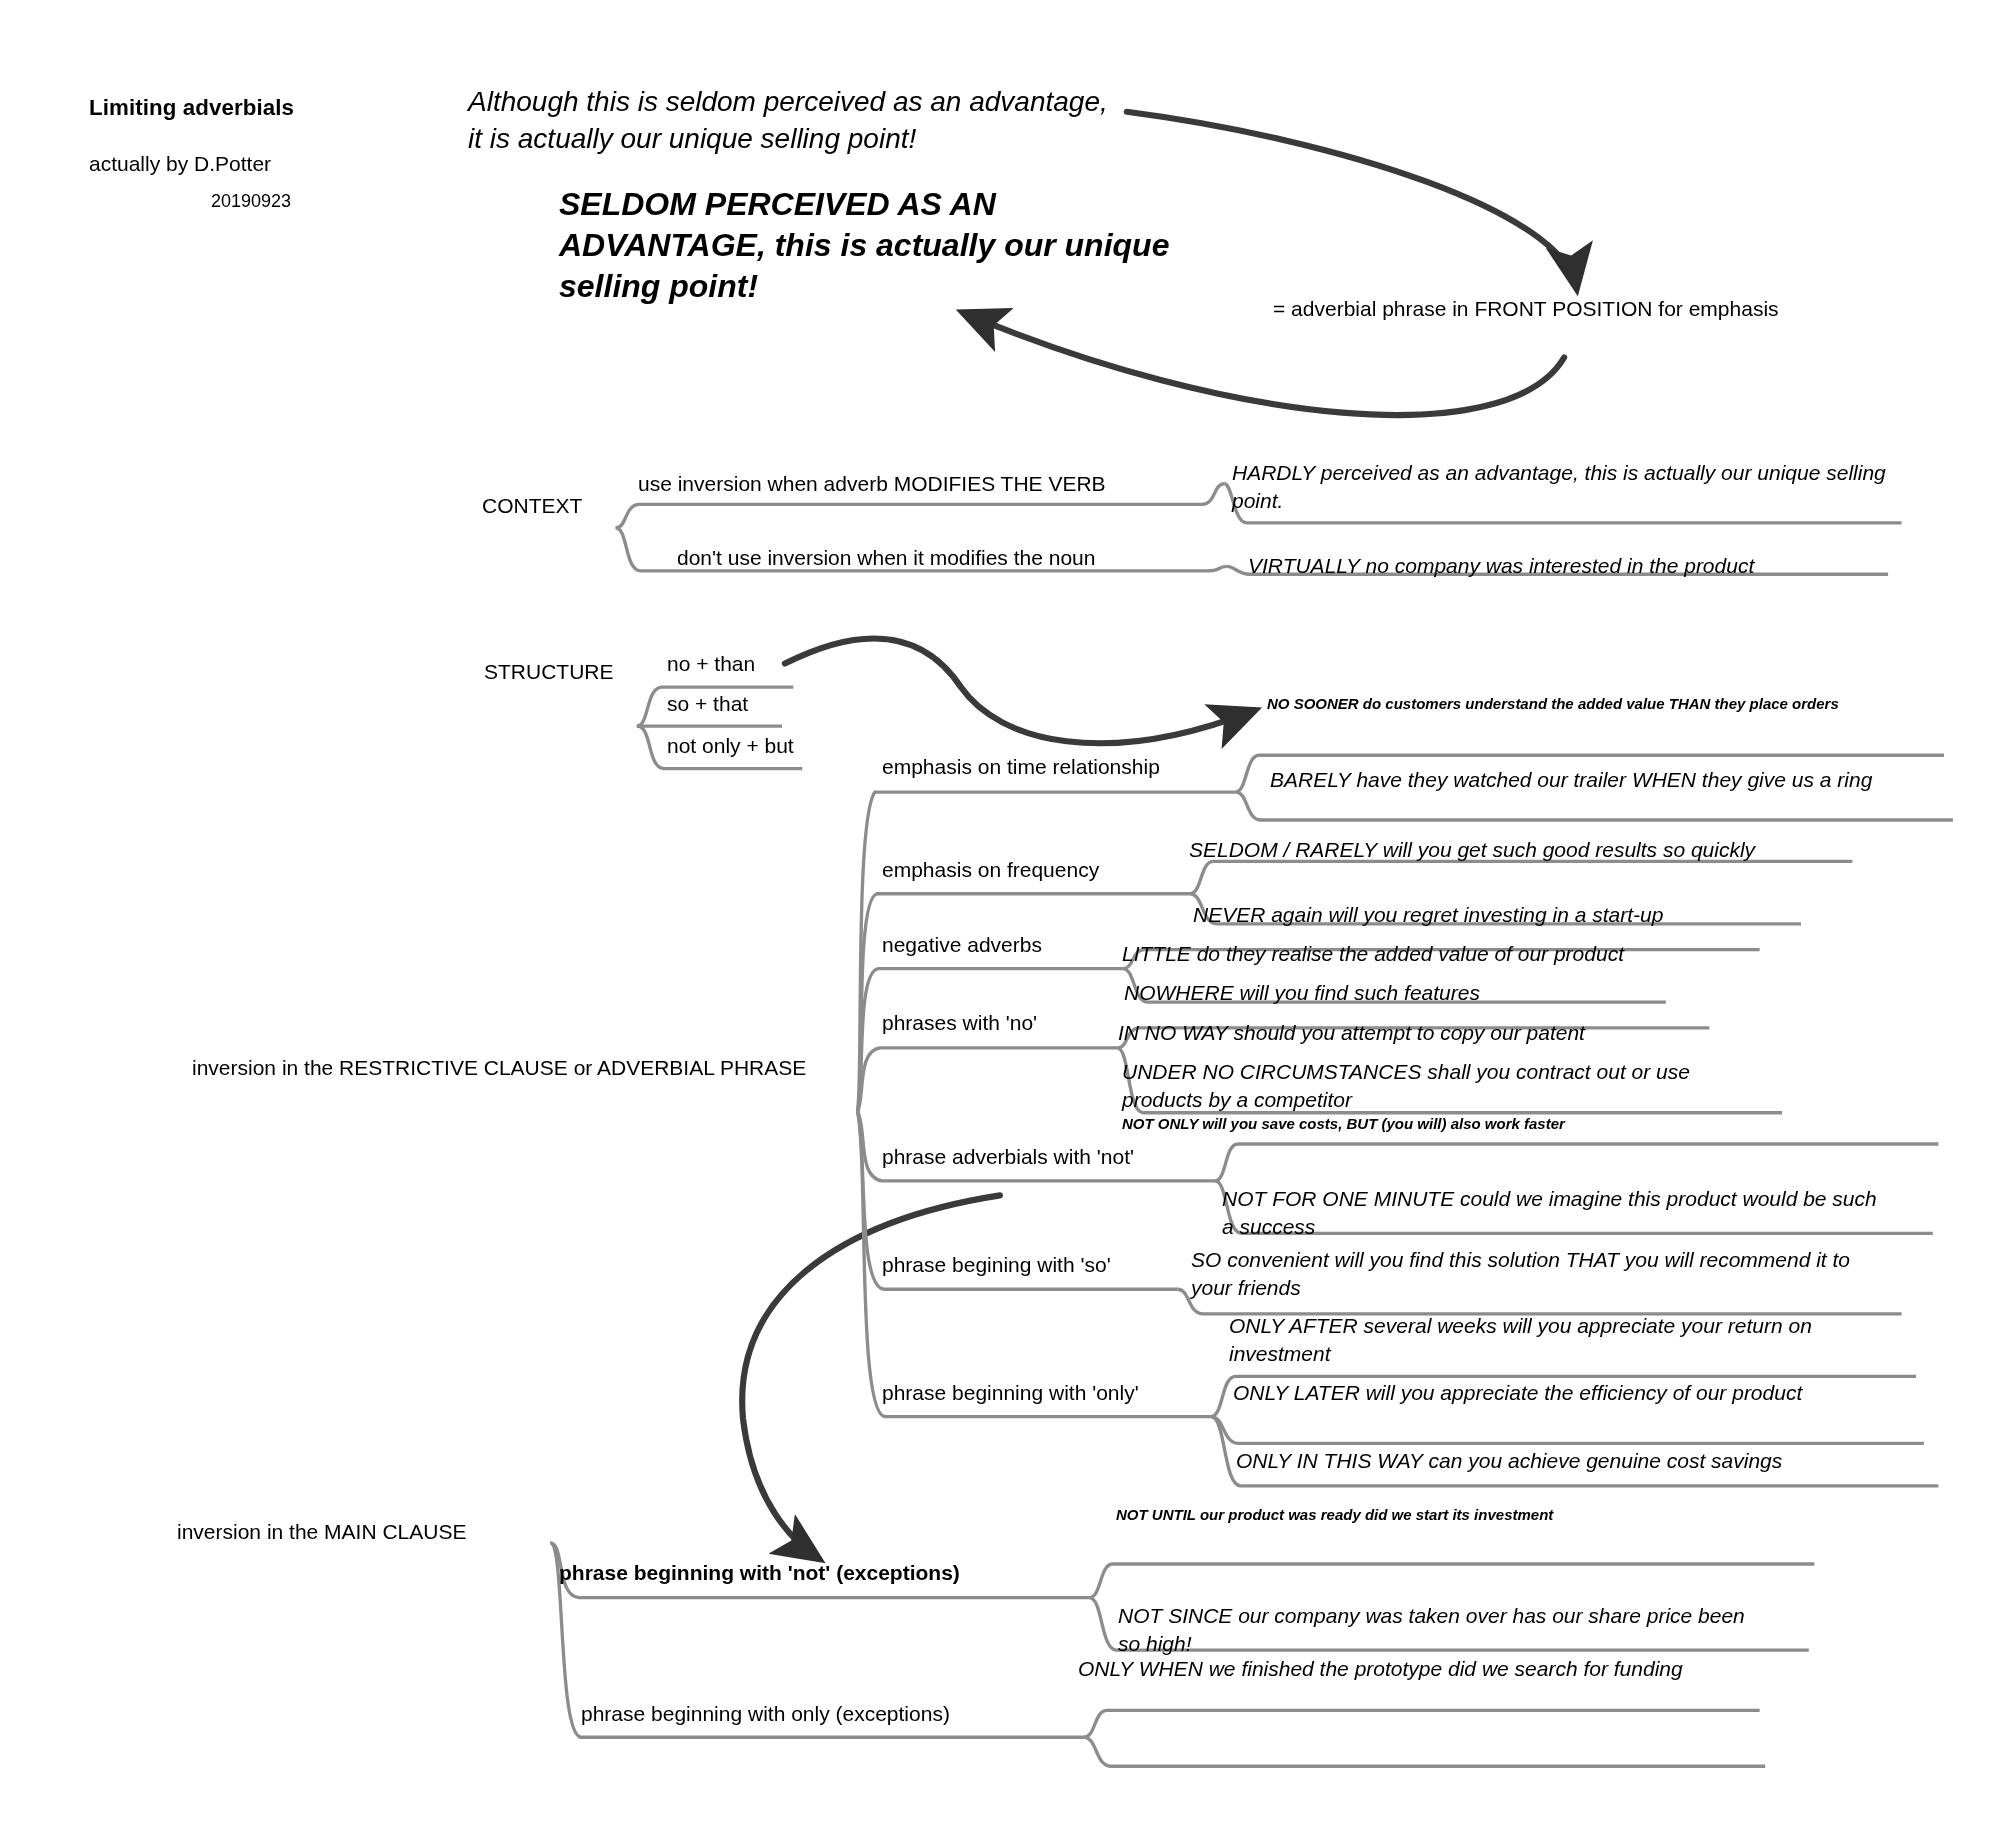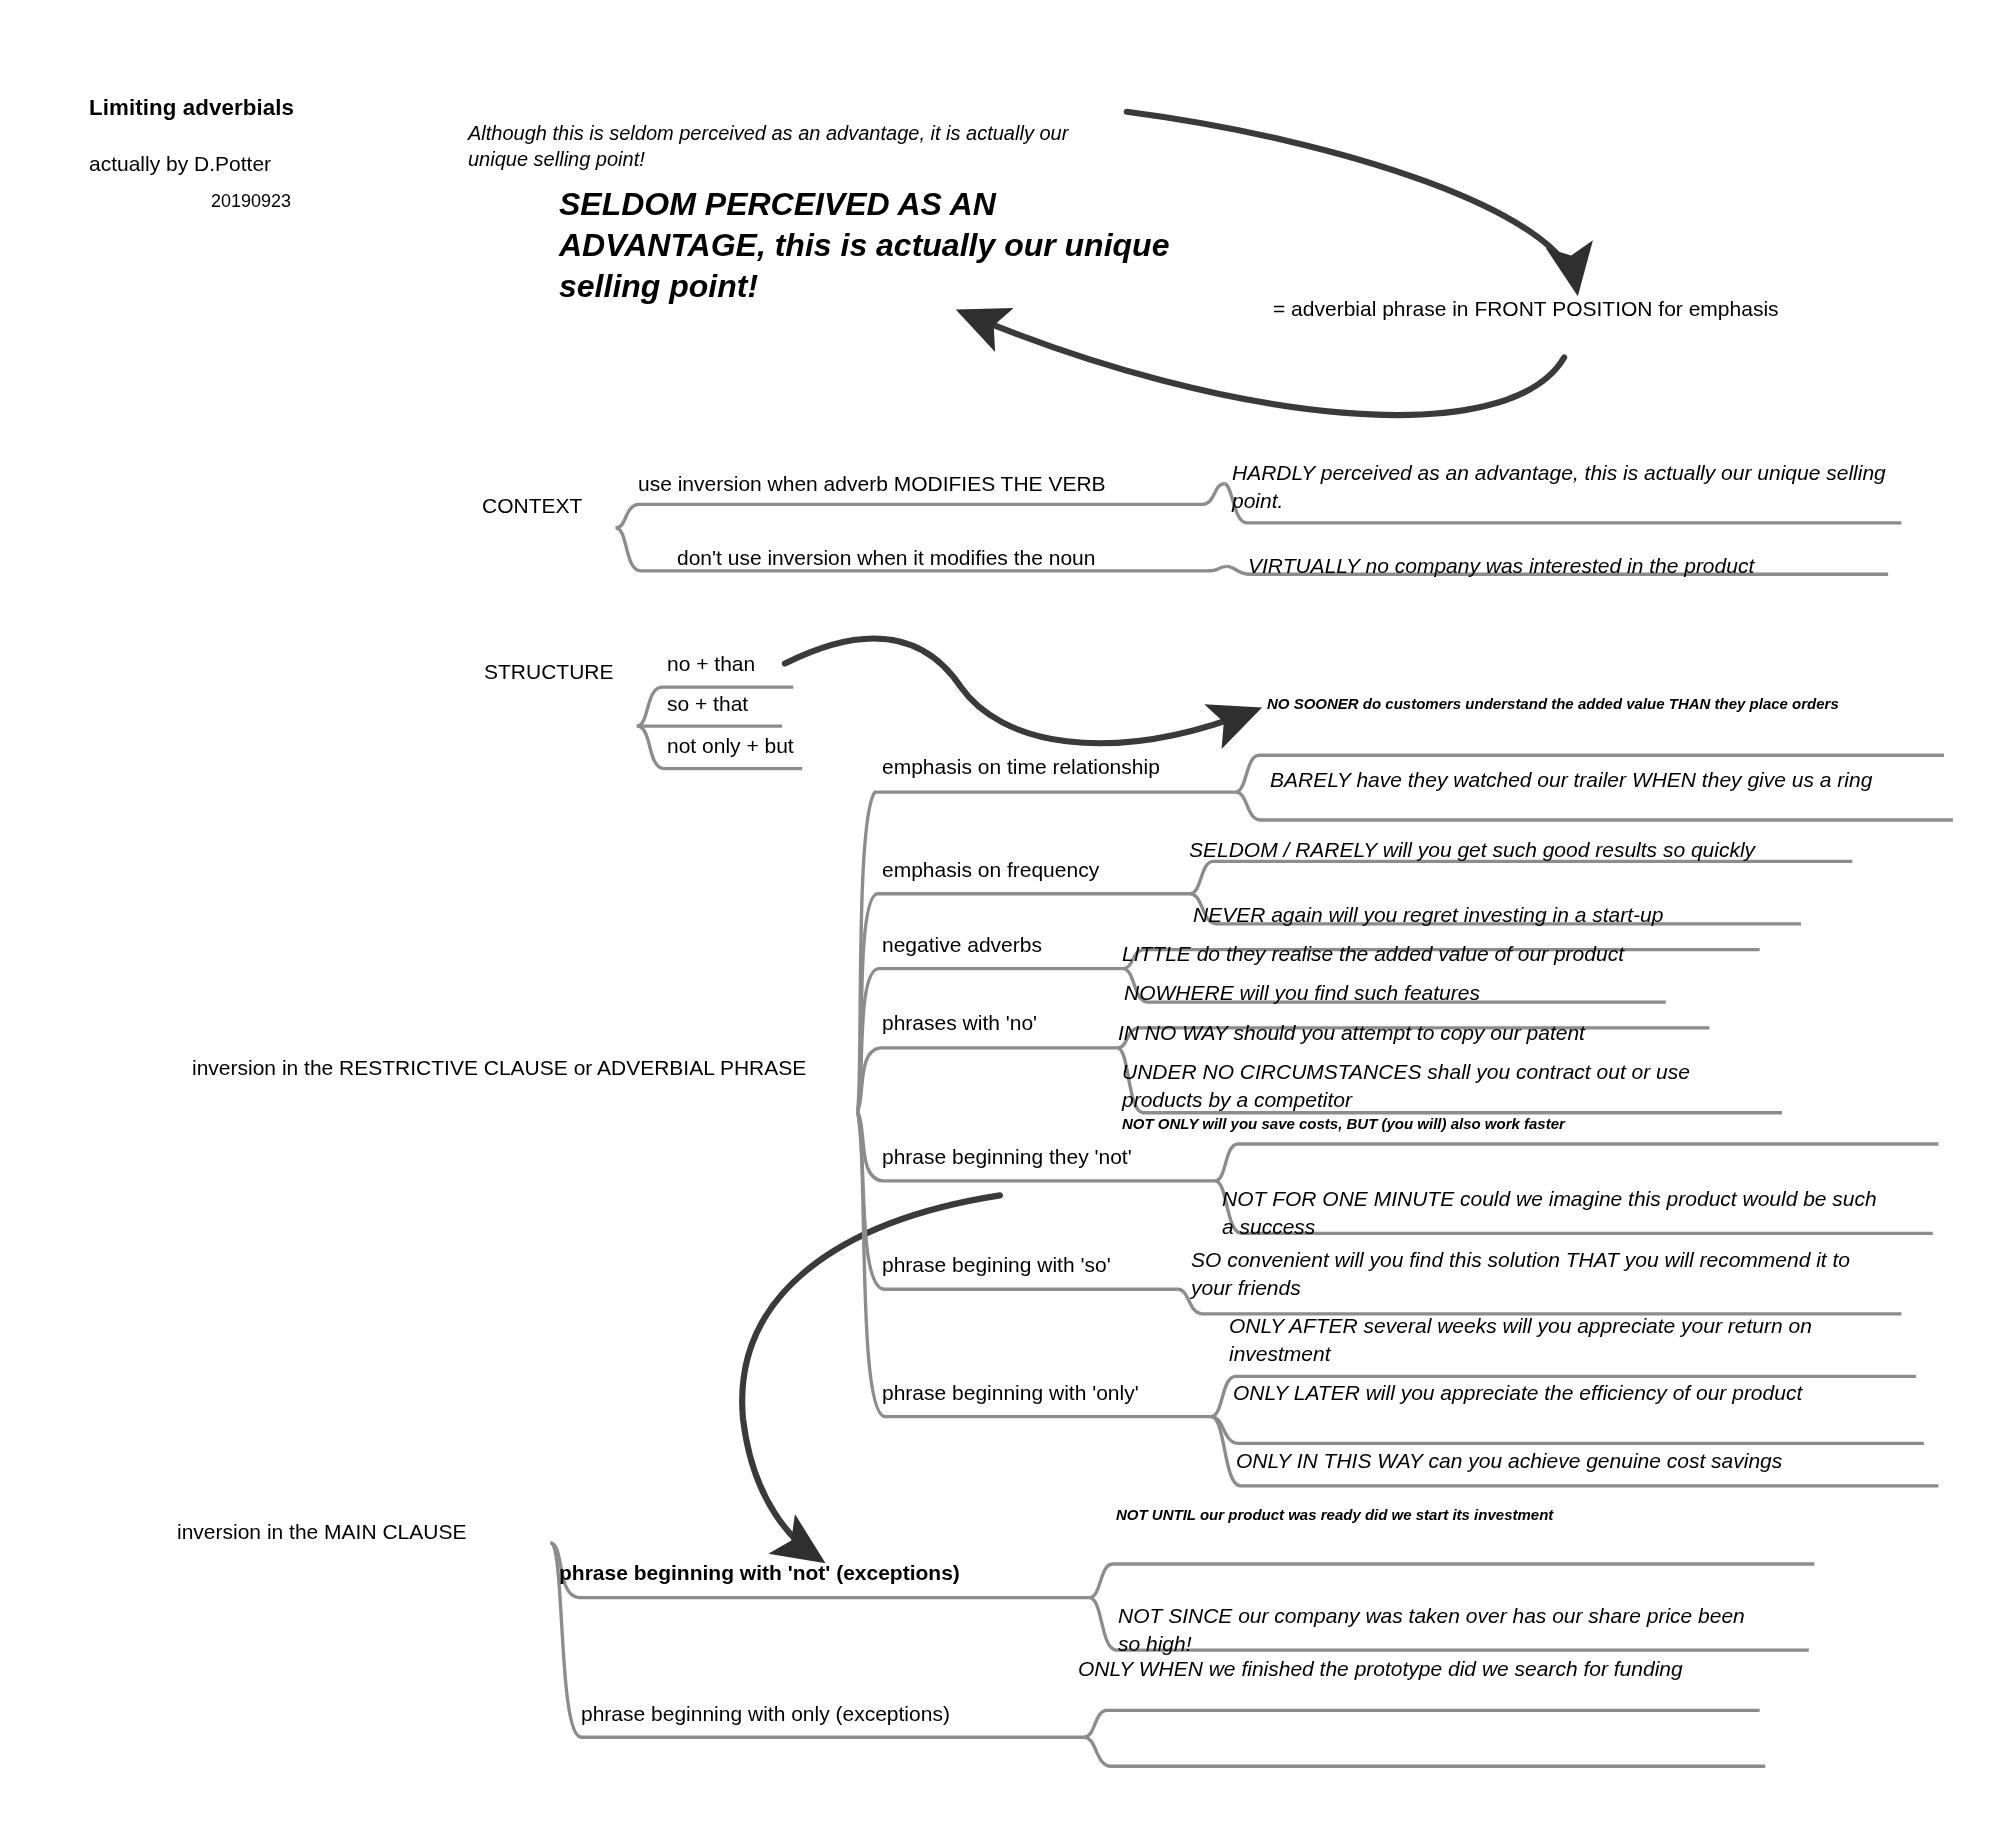--- a/index.html
+++ b/index.html
@@ -13,21 +13,21 @@
   svg.lines{position:absolute;left:0;top:0;width:2015px;height:1821px;pointer-events:none;}
 
   .txt{position:absolute;white-space:pre-wrap;line-height:1.30;}
 
   
   .hdr-title{font-weight:bold;font-size:22.3px;letter-spacing:0.1px;}
   .hdr-sub{font-size:21px;}
   .hdr-date{font-size:18px;}
 
   
-  .quote-top{font-style:italic;font-size:20px;line-height:1.32;margin-top:36px;}
+  .quote-top{font-style:italic;font-size:28px;line-height:1.32;}
   .big-claim{font-weight:bold;font-style:italic;font-size:32px;line-height:1.28;}
   .legend{font-size:21px;}
 
   
   .node{font-size:21px;}
   .node-b{font-size:21px;font-weight:bold;}
 
   
   .ex{font-style:italic;font-size:21px;line-height:1.34;}
   .ex-b{font-style:italic;font-weight:bold;font-size:15px;line-height:1.30;}
@@ -129,21 +129,21 @@
   <div class="txt node" style="left:667px;top:650px;">no + than</div>
   <div class="txt node" style="left:667px;top:690px;">so + that</div>
   <div class="txt node" style="left:667px;top:732px;">not only + but</div>
 
   <div class="txt node" style="left:192px;top:1054px;width:615px;">inversion in the RESTRICTIVE CLAUSE or ADVERBIAL PHRASE</div>
 
   <div class="txt node" style="left:882px;top:753px;">emphasis on time relationship</div>
   <div class="txt node" style="left:882px;top:856px;">emphasis on frequency</div>
   <div class="txt node" style="left:882px;top:931px;">negative adverbs</div>
   <div class="txt node" style="left:882px;top:1009px;">phrases with 'no'</div>
-  <div class="txt node" style="left:882px;top:1143px;">phrase beginning they 'not'</div>
+  <div class="txt node" style="left:882px;top:1143px;">phrase adverbials with 'not'</div>
   <div class="txt node" style="left:882px;top:1251px;">phrase begining with 'so'</div>
   <div class="txt node" style="left:882px;top:1379px;">phrase beginning with 'only'</div>
 
   <div class="txt ex-b" style="left:1267px;top:694px;width:654px;">NO SOONER do customers understand the added value THAN they place orders</div>
   <div class="txt ex" style="left:1270px;top:766px;width:659px;">BARELY have they watched our trailer WHEN they give us a ring</div>
 
   <div class="txt ex" style="left:1189px;top:836px;width:615px;">SELDOM / RARELY will you get such good results so quickly</div>
   <div class="txt ex" style="left:1193px;top:901px;width:670px;">NEVER again will you regret investing in a start-up</div>
 
   <div class="txt ex" style="left:1122px;top:940px;width:670px;">LITTLE do they realise the added value of our product</div>

